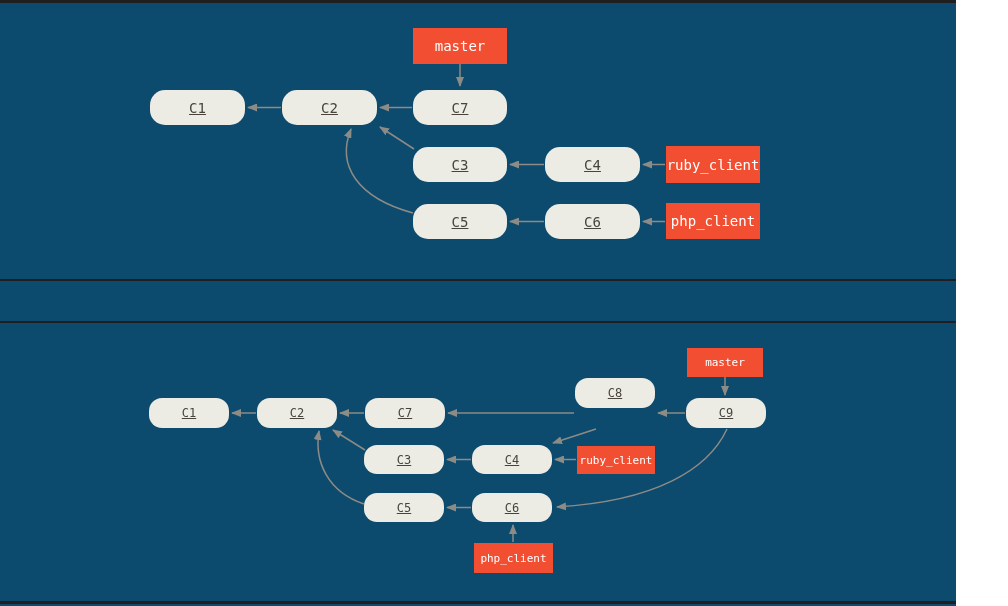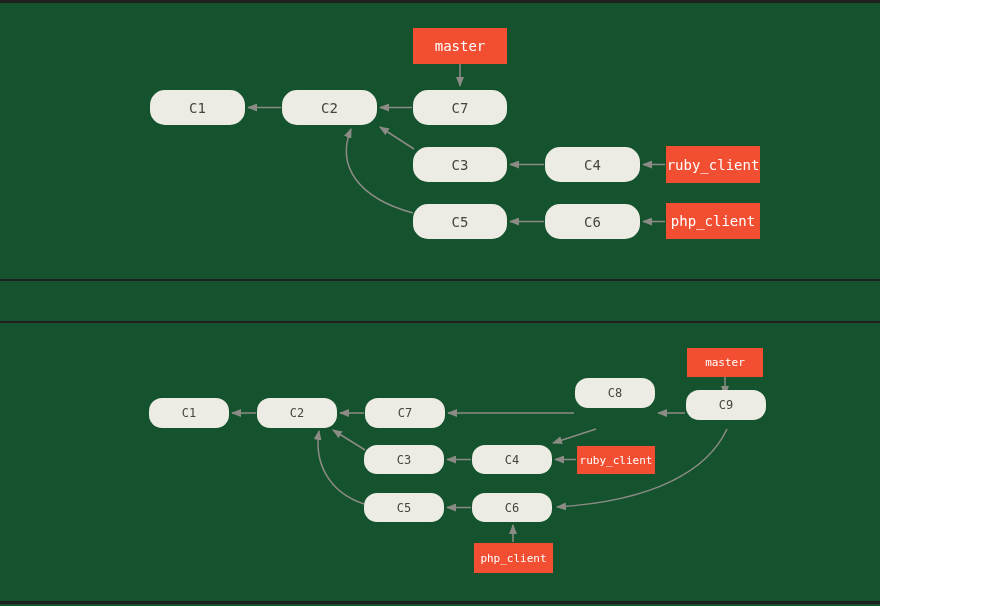--- a/index.html
+++ b/index.html
@@ -1,29 +1,29 @@
 <!DOCTYPE html>
 <html><head>
 <meta charset="utf-8">
 <style>
   html,body { margin:0; padding:0; background:#ffffff; }
   .page {
-    position:relative; width:880px; height:606px;
-    background:#14532d; overflow:hidden;
+    position:relative; width:956px; height:606px;
+    background:#0c4a6e; overflow:hidden;
     font-family:"DejaVu Sans Mono","Liberation Mono",monospace;
   }
   .rule { position:absolute; left:0; width:1008px; background:#1f1f1f; }
   .arrows { position:absolute; left:0; top:0; z-index:1; }
   .arrows path.edge { stroke:#8d8b85; stroke-width:1.5; fill:none; }
   .node {
     position:absolute; z-index:2;
     display:flex; align-items:center; justify-content:center;
     box-sizing:border-box;
   }
-  .commit { background:#edece4; color:#47443d; }
+  .commit { background:#edece4; color:#47443d;text-decoration:underline; }
   .f1.commit { border-radius:15px; font-size:14px; }
   .f2.commit { border-radius:13px; font-size:12px; }
   .branch { background:#f14e32; color:#ffffff; }
   .f1.branch { font-size:14px; }
   .f2.branch { font-size:11px; }
 </style>
 </head>
 <body>
 
 <div class="page">
@@ -74,21 +74,21 @@
   <div class="node f1 branch" style="left:666px;top:146px;width:94px;height:37px">ruby_client</div>
   <div class="node f1 commit" style="left:413px;top:204px;width:94px;height:35px">C5</div>
   <div class="node f1 commit" style="left:545px;top:204px;width:95px;height:35px">C6</div>
   <div class="node f1 branch" style="left:666px;top:203px;width:94px;height:36px">php_client</div>
 
   <div class="node f2 branch" style="left:687px;top:348px;width:76px;height:29px">master</div>
   <div class="node f2 commit" style="left:149px;top:398px;width:80px;height:30px">C1</div>
   <div class="node f2 commit" style="left:257px;top:398px;width:80px;height:30px">C2</div>
   <div class="node f2 commit" style="left:365px;top:398px;width:80px;height:30px">C7</div>
   <div class="node f2 commit" style="left:575px;top:378px;width:80px;height:30px">C8</div>
-  <div class="node f2 commit" style="left:686px;top:390px;width:80px;height:30px">C9</div>
+  <div class="node f2 commit" style="left:686px;top:398px;width:80px;height:30px">C9</div>
   <div class="node f2 commit" style="left:364px;top:445px;width:80px;height:29px">C3</div>
   <div class="node f2 commit" style="left:472px;top:445px;width:80px;height:29px">C4</div>
   <div class="node f2 branch" style="left:577px;top:446px;width:78px;height:28px">ruby_client</div>
   <div class="node f2 commit" style="left:364px;top:493px;width:80px;height:29px">C5</div>
   <div class="node f2 commit" style="left:472px;top:493px;width:80px;height:29px">C6</div>
   <div class="node f2 branch" style="left:474px;top:543px;width:79px;height:30px">php_client</div>
 
 </div>
 
 </body></html>

